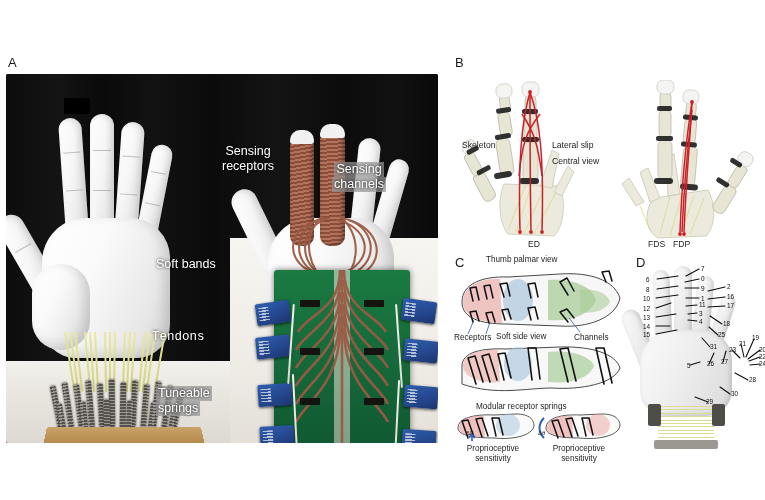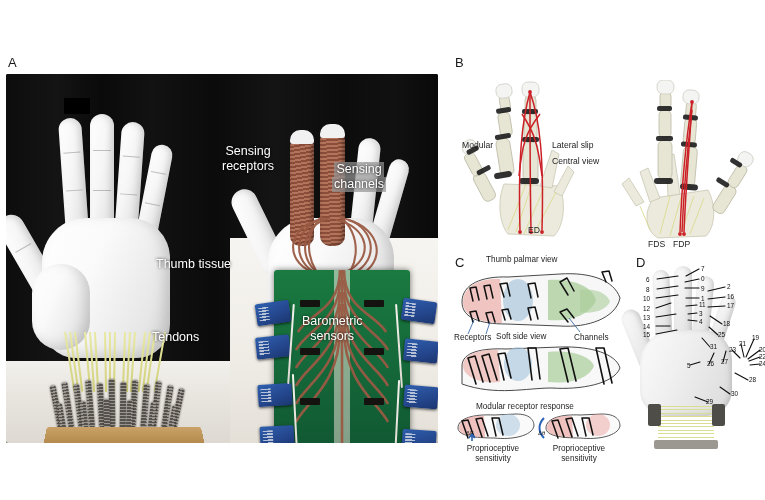--- a/index.html
+++ b/index.html
@@ -347,39 +347,39 @@
     <div class="imu" style="left:396px; top:226px; transform:rotate(8deg);"></div>
     <div class="imu" style="left:398px; top:266px; transform:rotate(6deg);"></div>
     <div class="imu" style="left:398px; top:312px; transform:rotate(5deg);"></div>
     <div class="imu" style="left:396px; top:356px; transform:rotate(4deg);"></div>
 
     <div class="wire-white" style="left:284px; top:230px; height:80px; transform:rotate(4deg);"></div>
     <div class="wire-white" style="left:288px; top:300px; height:80px; transform:rotate(-3deg);"></div>
     <div class="wire-white" style="left:392px; top:230px; height:84px; transform:rotate(-4deg);"></div>
     <div class="wire-white" style="left:390px; top:306px; height:80px; transform:rotate(3deg);"></div>
 
-    <div class="photo-label" style="left:150px; top:183px;">Thumb tissue</div>
+    <div class="photo-label" style="left:150px; top:183px;">Soft bands</div>
 
     <div class="photo-label" style="left:216px; top:70px; text-align:center;">
       <div>Sensing</div>
       <div>receptors</div>
     </div>
 
     <div class="photo-label boxed" style="left:326px; top:88px; text-align:center;">
       <div><span>Sensing</span></div>
       <div><span>channels</span></div>
     </div>
 
-    <div class="photo-label" style="left:146px; top:256px;">Tendons</div>
-
-
-    <div class="photo-label" style="left:296px; top:240px; text-align:center;">
-      <div>Barometric</div>
-      <div>sensors</div>
-    </div>
+    <div class="photo-label" style="left:146px; top:256px;font-family:Liberation Mono, monospace;">Tendons</div>
+
+    <div class="photo-label boxed" style="left:150px; top:312px; text-align:left;">
+      <div><span>Tuneable</span></div>
+      <div><span>springs</span></div>
+    </div>
+
   </div>
 
   <div class="panel-letter" style="left:455px; top:56px;">B</div>
 
   <div id="panel-b">
 
     <svg style="position:absolute; left:10px; top:6px; width:150px; height:168px;" viewBox="0 0 150 168">
 
       <g fill="#eceadc" stroke="#c9c6b2" stroke-width=".8">
         <path d="M42 104 C 36 118, 36 142, 46 154 L 92 156 C 102 146, 104 124, 98 106 Z"></path>
@@ -496,24 +496,24 @@
         <path d="M82 22 C 80 60, 76 102, 74 152"></path>
         <path d="M82 30 C 78 64, 74 104, 72 152"></path>
       </g>
       <g fill="#cc2027">
         <circle cx="82" cy="22" r="1.9"></circle>
         <circle cx="70" cy="154" r="1.9"></circle>
         <circle cx="74" cy="154" r="1.9"></circle>
       </g>
     </svg>
 
-    <div class="bone-label" style="left:10px; top:66px;">Modular</div>
+    <div class="bone-label" style="left:10px; top:66px;">Skeleton</div>
     <div class="bone-label" style="left:100px; top:66px;">Lateral slip</div>
     <div class="bone-label" style="left:100px; top:82px;">Central view</div>
-    <div class="bone-label" style="left:76px; top:151px;">ED</div>
+    <div class="bone-label" style="left:76px; top:165px;">ED</div>
     <div class="bone-label" style="left:196px; top:165px;">FDS</div>
     <div class="bone-label" style="left:221px; top:165px;">FDP</div>
   </div>
 
   <div class="panel-letter" style="left:455px; top:256px;">C</div>
 
   <div id="panel-c">
 
     <svg style="position:absolute; left:4px; top:14px; width:168px; height:66px;" viewBox="0 0 168 66">
 
@@ -562,21 +562,21 @@
       <g fill="none" stroke="#111" stroke-width="1.6" stroke-linecap="round">
         <path d="M12 14 L 20 40 M12 14 L 19 12 M19 12 L 27 38"></path>
         <path d="M26 12 L 34 38 M26 12 L 33 10 M33 10 L 41 36"></path>
         <path d="M42 10 L 48 36 M42 10 L 49 9 M49 9 L 55 34"></path>
         <path d="M72 4 L 76 36 M72 4 L 80 4 M80 4 L 84 35"></path>
         <path d="M104 5 L 112 38 M104 5 L 112 4 M112 4 L 120 37"></path>
         <path d="M140 4 L 148 40 M140 4 L 148 4 M148 4 L 156 39"></path>
       </g>
     </svg>
 
-    <div class="c-label" style="left:24px; top:148px;">Modular receptor response</div>
+    <div class="c-label" style="left:24px; top:148px;">Modular receptor springs</div>
 
     <svg style="position:absolute; left:2px; top:158px; width:82px; height:30px;" viewBox="0 0 82 30">
       <path d="M4 16 C 4 6, 20 2, 40 3 L 62 2 C 76 2, 80 8, 80 14
                C 78 24, 58 28, 40 26 C 22 26, 4 24, 4 16 Z" fill="#fafafa" stroke="#454545" stroke-width=".9"></path>
       <path d="M5 16 C 5 7, 18 3, 30 4 L 31 25 C 18 25, 5 23, 5 16 Z" fill="#e89b97" opacity=".6"></path>
       <ellipse cx="54" cy="13" rx="12" ry="11" fill="#a9c6dd" opacity=".55"></ellipse>
       <g fill="none" stroke="#111" stroke-width="1.5" stroke-linecap="round">
         <path d="M8 9 L14 26 M8 9 L14 8 M14 8 L20 25"></path>
         <path d="M22 7 L28 25 M22 7 L28 6 M28 6 L34 24"></path>
         <path d="M38 6 L42 24 M38 6 L45 6 M45 6 L49 23"></path>

